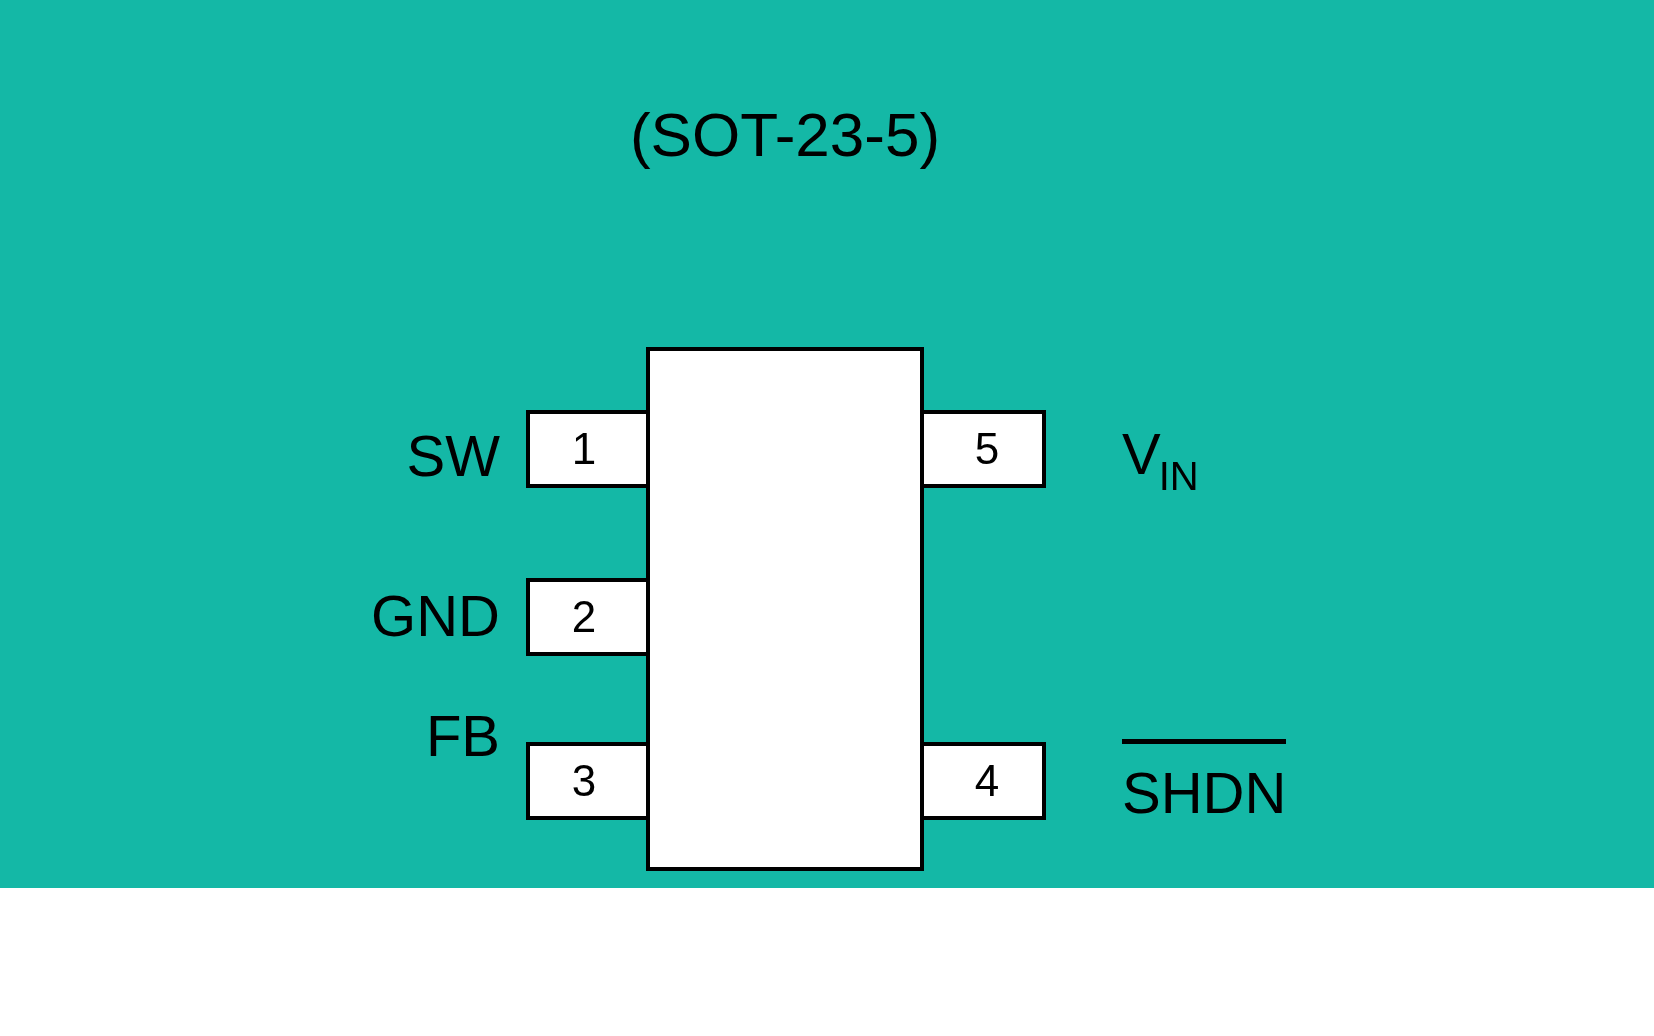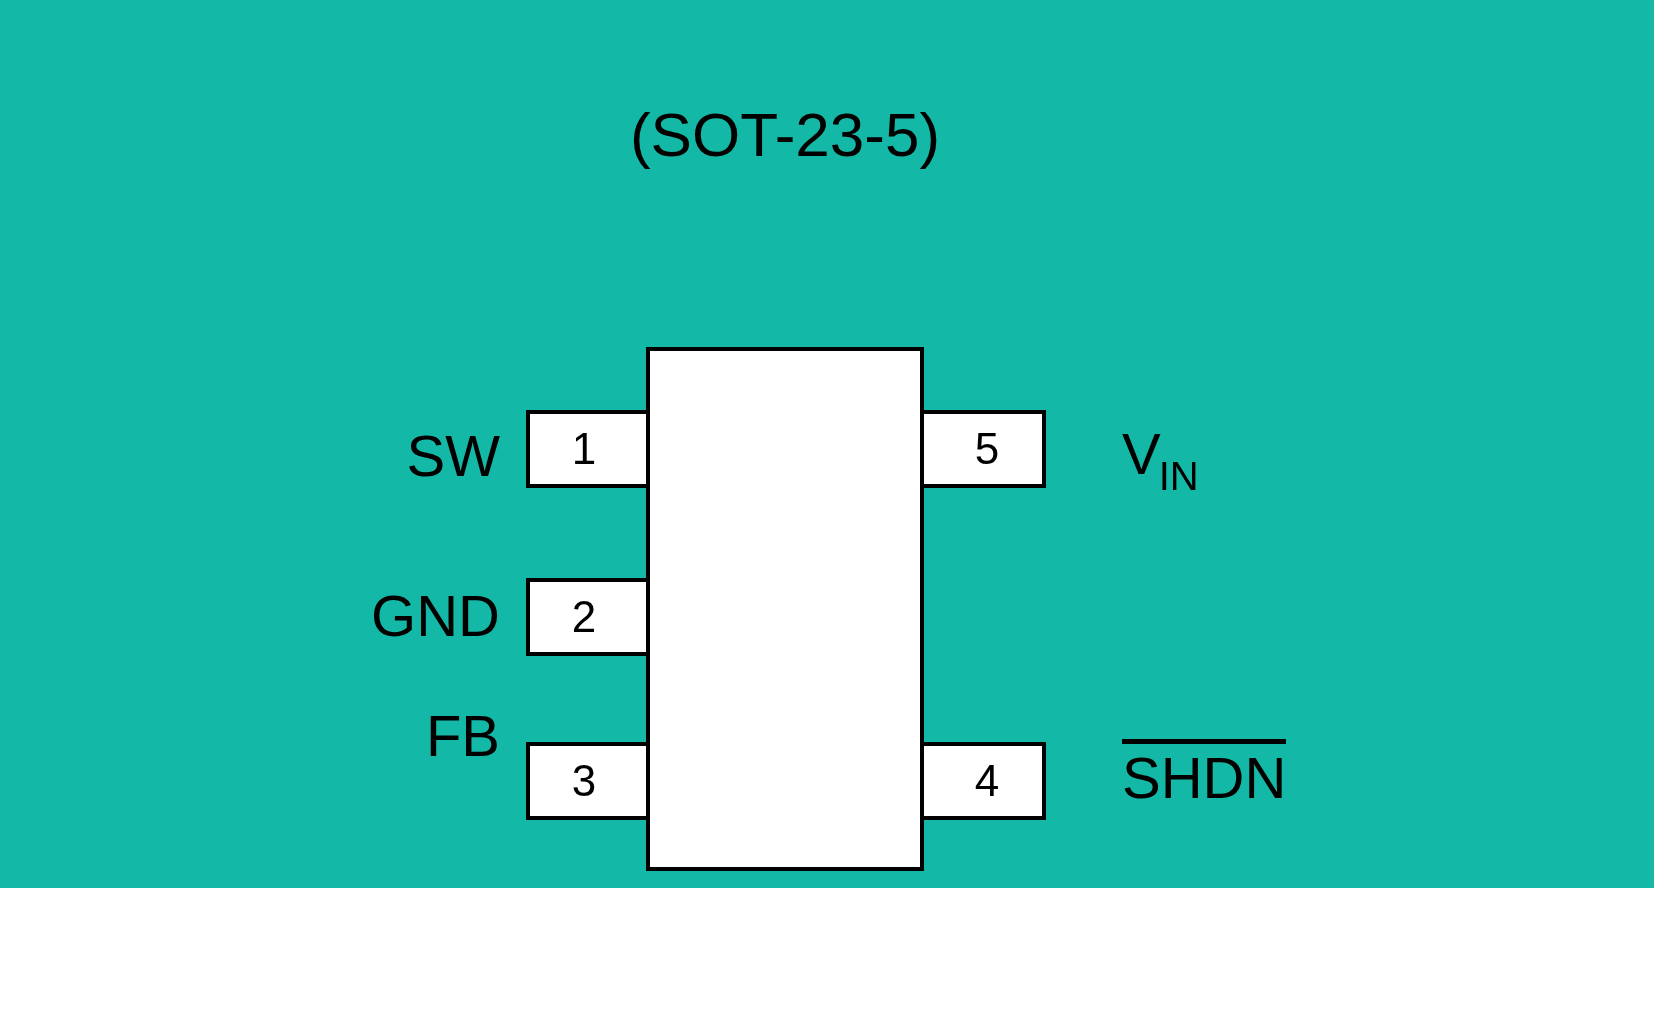--- a/index.html
+++ b/index.html
@@ -109,21 +109,21 @@
     vertical-align: baseline;
     position: relative;
     top: 16px;
     left: -2px;
   }
 
   
   .overline {
     position: relative;
     display: inline-block;
-    padding-top: 4px;
+    padding-top: 19px;
   }
   .overline::before {
     content: "";
     position: absolute;
     left: 0;
     right: 0;
     top: -6px;
     height: 5px;
     background: #000000;
   }

